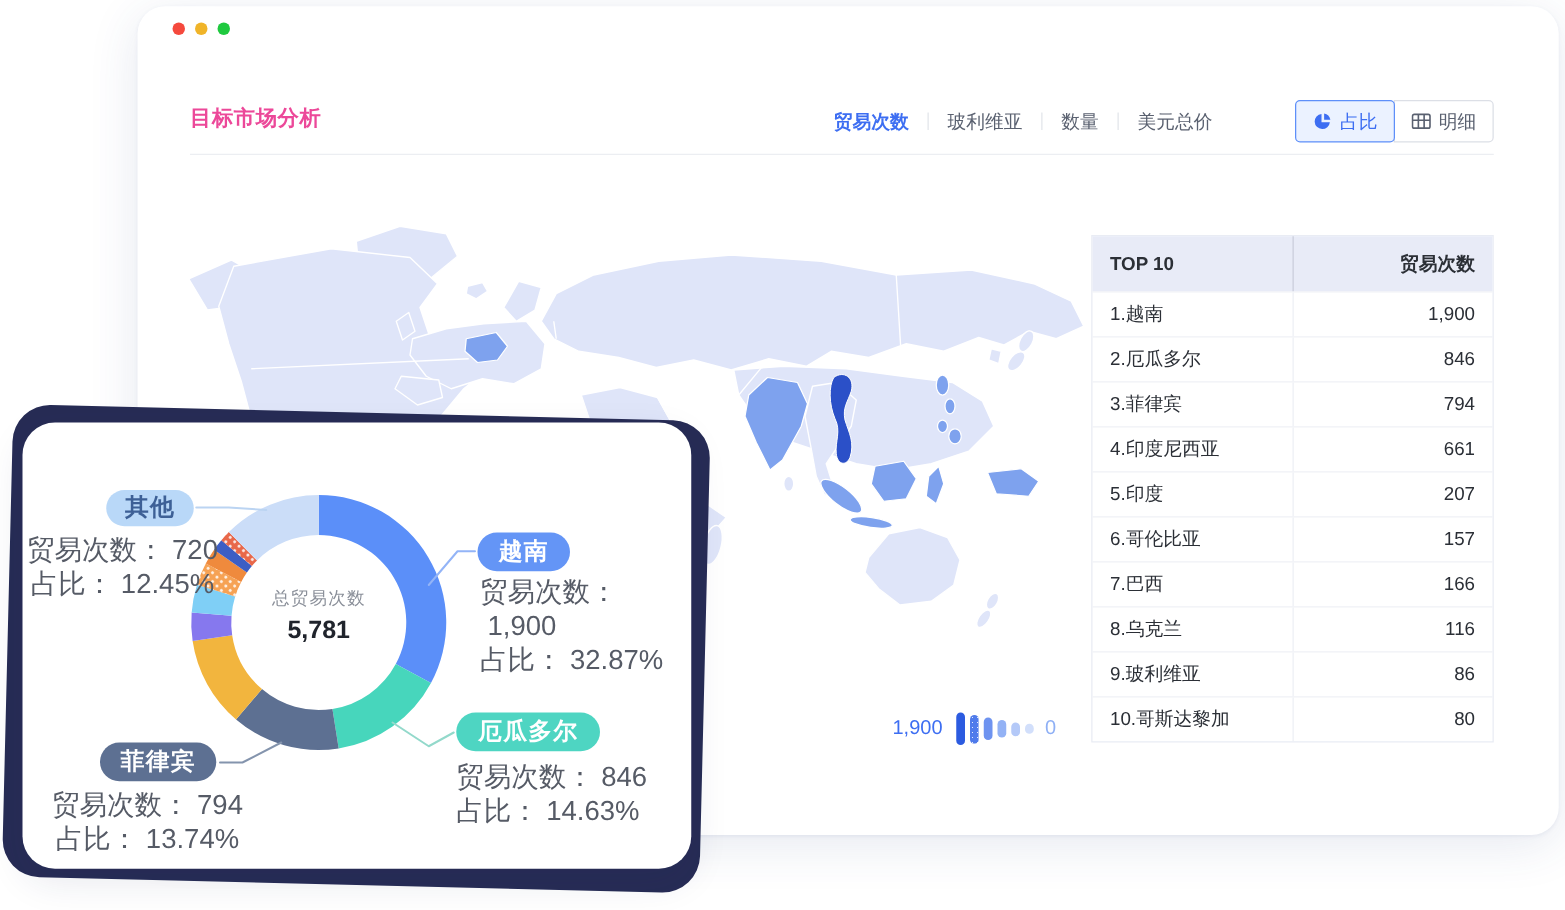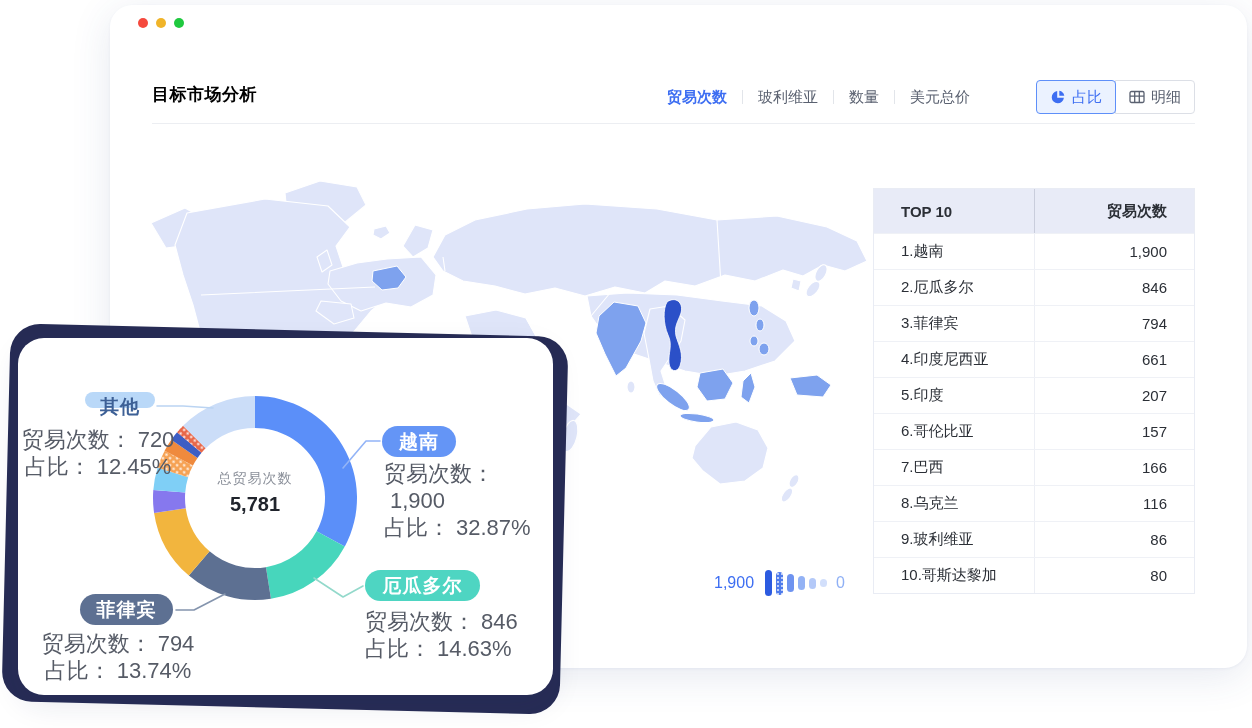--- a/index.html
+++ b/index.html
@@ -17,21 +17,21 @@
     box-shadow:0 8px 40px rgba(50,70,130,.12), 0 1px 3px rgba(50,70,130,.06);
     z-index:1;
   }
   .dot { position:absolute; top:13px; width:10px; height:10px; border-radius:50%; }
   .dot.r { left:28px; background:#F5493D; }
   .dot.y { left:46px; background:#F0B429; }
   .dot.g { left:64px; background:#1FC93F; }
 
   .page-title {
     position:absolute; left:42px; top:78px;
-    font-size:17px; font-weight:700; color:#000000; letter-spacing:.5px;
+    font-size:17px; font-weight:700; color:#ec4899; letter-spacing:.5px;
   }
   .header-rule {
     position:absolute; left:42px; right:52px; top:118px;
     border-top:1px solid #eceef2;
   }
 
   
   .tabs {
     position:absolute; right:52px; top:72px; height:40px;
     display:flex; align-items:center; gap:15px;
@@ -74,42 +74,42 @@
   .lb5 { height:11px; background:#B4C9F8; }
   .lb6 { height:8px;  background:#D2DFFB; }
 
   
   .rank-table {
     position:absolute; left:763px; top:183px; width:322px;
     border:1px solid #e9ecf4; font-size:15px; background:#fff;
   }
   .t-row { display:flex; height:36px; border-top:1px solid #eff1f6; }
   .t-row.head { height:44px; border-top:none; background:#E8EBF7; font-weight:700; color:#1d2129; }
-  .t-cell { flex:1; display:flex; align-items:center; padding:0 27px; color:#2b2f36; }
+  .t-cell { flex:1; display:flex; align-items:center; padding:0 14px; color:#2b2f36; }
   .t-cell.val { justify-content:flex-end; border-left:1px solid #edeff5; }
   .t-row.head .t-cell.val { border-left:1px solid #c9cddc; }
 
   
   .donut-backing {
     position:absolute; left:6px; top:330px; width:558px; height:378px;
     background:#272C55; border-radius:30px; transform:rotate(1.4deg);
     z-index:4;
   }
   .donut-card {
     position:absolute; left:18px; top:338px; width:535px; height:357px;
     background:#fff; border-radius:26px; z-index:5;
     box-shadow:0 10px 30px rgba(30,40,90,.10);
   }
   .donut-svg { position:absolute; left:0; top:0; }
 
   .pill {
     position:absolute; text-align:center; font-weight:700; font-size:19px;
     border-radius:17px; letter-spacing:1px; white-space:nowrap;
   }
-  .pill-other       { left:67px;  top:54px;  width:70px;  height:16px; line-height:29px; }
+  .pill-other       { left:67px;  top:54px;  width:70px;  height:29px; line-height:29px; }
   .pill-vietnam     { left:364px; top:88px;  width:74px;  height:31px; line-height:31px; }
   .pill-ecuador     { left:347px; top:232px; width:115px; height:31px; line-height:31px; }
   .pill-philippines { left:62px;  top:256px; width:93px;  height:31px; line-height:31px; }
 
   .callout-detail { position:absolute; font-size:22px; color:#565b66; line-height:27px; }
   .cd-other       { left:0px;   top:88px;  width:160px; text-align:center; }
   .cd-vietnam     { left:366px; top:122px; }
   .cd-ecuador     { left:347px; top:270px; }
   .cd-philippines { left:20px;  top:292px; width:160px; text-align:center; }
   .callout-detail .num { margin-left:6px; }

